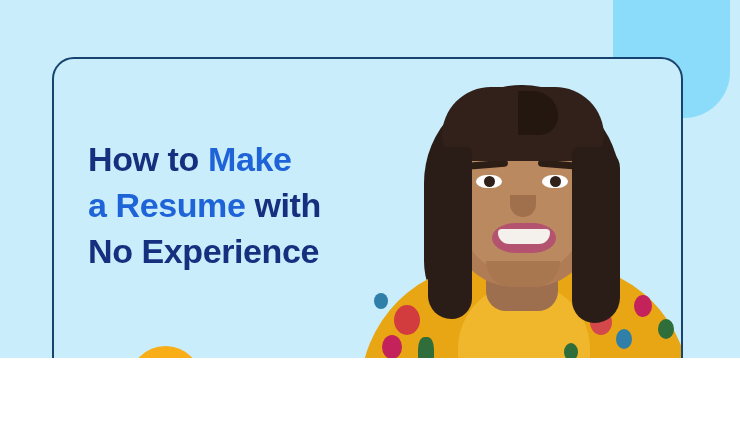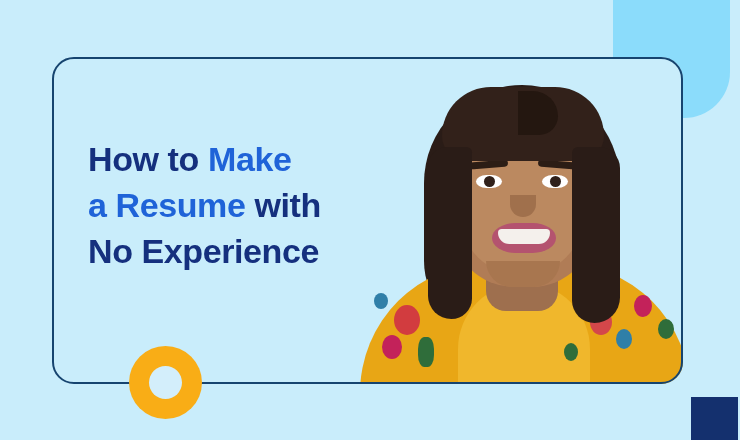--- a/index.html
+++ b/index.html
@@ -10,21 +10,21 @@
   body {
     width: 740px;
     height: 444px;
     overflow: hidden;
     font-family: "Liberation Sans", sans-serif;
   }
 
   #stage {
     position: relative;
     width: 740px;
-    height: 440px;
+    height: 358px;
     background: #c9edfb;
     overflow: hidden;
   }
 
   
   .deco-top-right-block {
     position: absolute;
     left: 613px;
     top: -10px;
     width: 117px;

